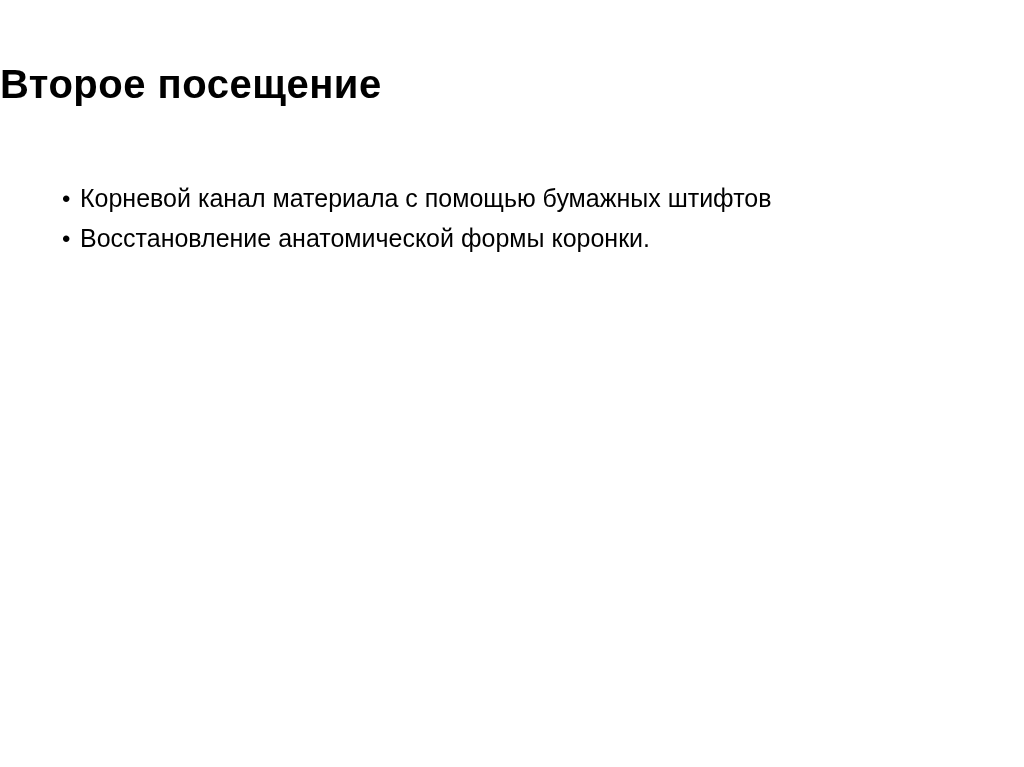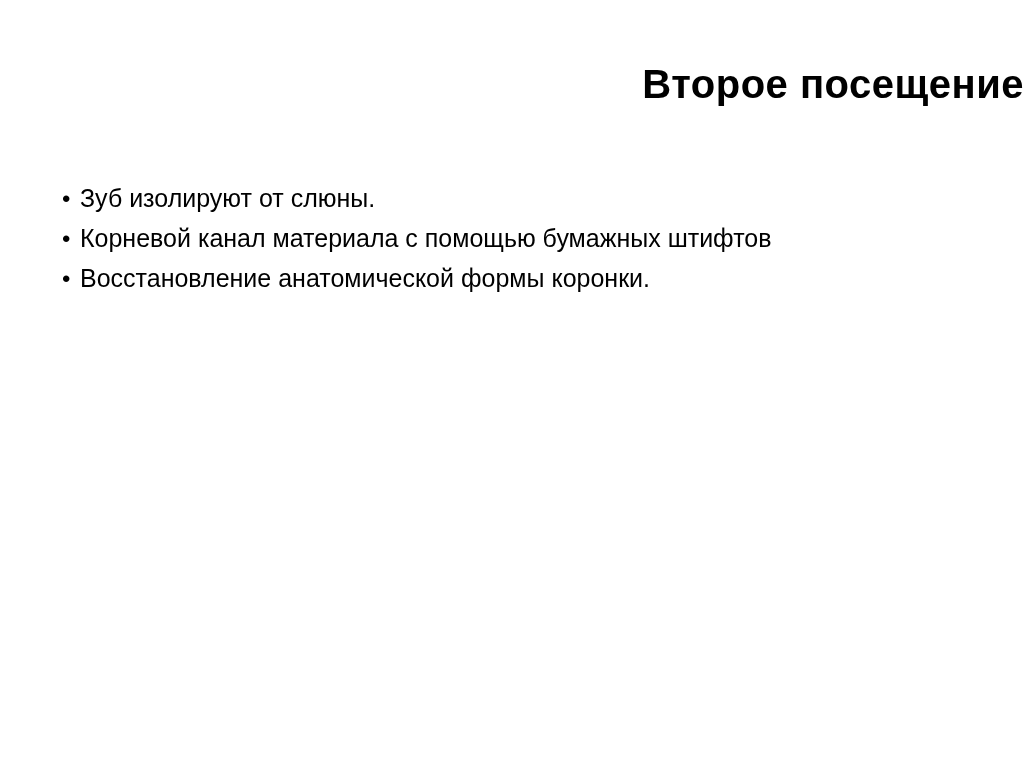--- a/index.html
+++ b/index.html
@@ -18,21 +18,21 @@
     background: #ffffff;
     color: #000000;
     font-family: "Liberation Sans", sans-serif;
   }
   .slide-title {
     position: absolute;
     top: 60px;
     left: 0;
     width: 1024px;
     margin: 0;
-    text-align: right;
+    text-align: left;
     font-size: 40px;
     font-weight: 700;
     line-height: 1.2;
     letter-spacing: 0.5px;
   }
   .bullet-list {
     position: absolute;
     left: 62px;
     top: 184px;
     width: 858px;
@@ -54,17 +54,16 @@
     top: 0;
     font-size: 24px;
   }
 </style>
 </head>
 <body>
 
 <div class="slide" style="background: rgb(255, 255, 255); color: rgb(0, 0, 0);">
   <h1 class="slide-title">Второе посещение</h1>
   <ul class="bullet-list">
-      <li>Зуб изолируют от слюны.</li>
       <li>Корневой канал материала с помощью бумажных штифтов</li>
       <li>Восстановление анатомической формы коронки.</li>
     </ul>
 </div>
 
 </body></html>

